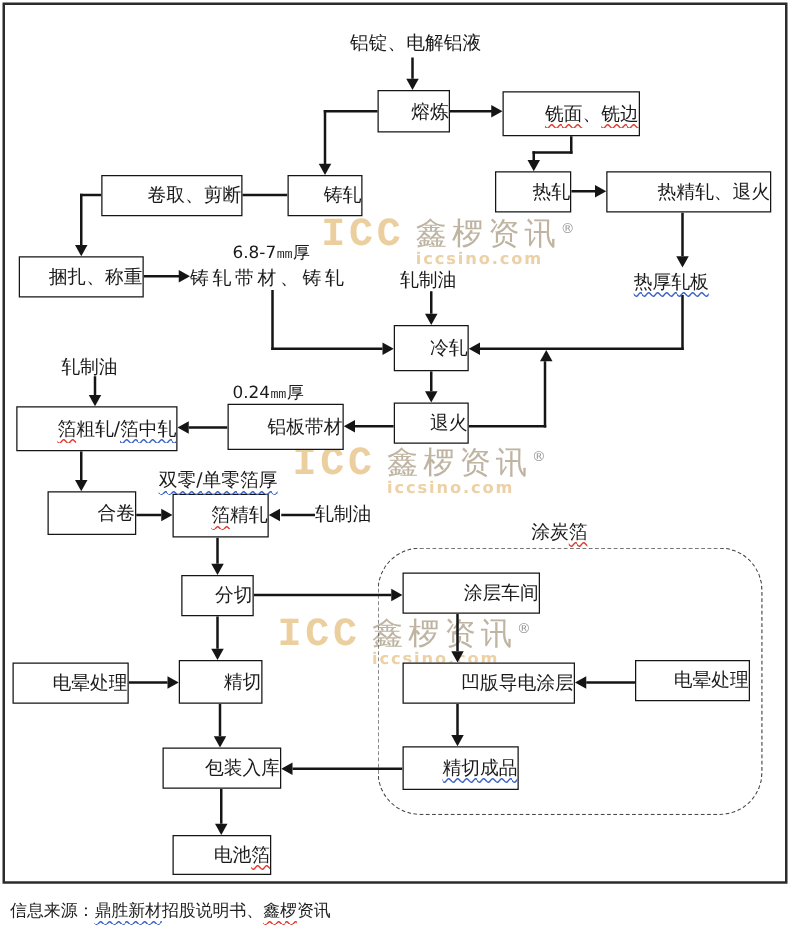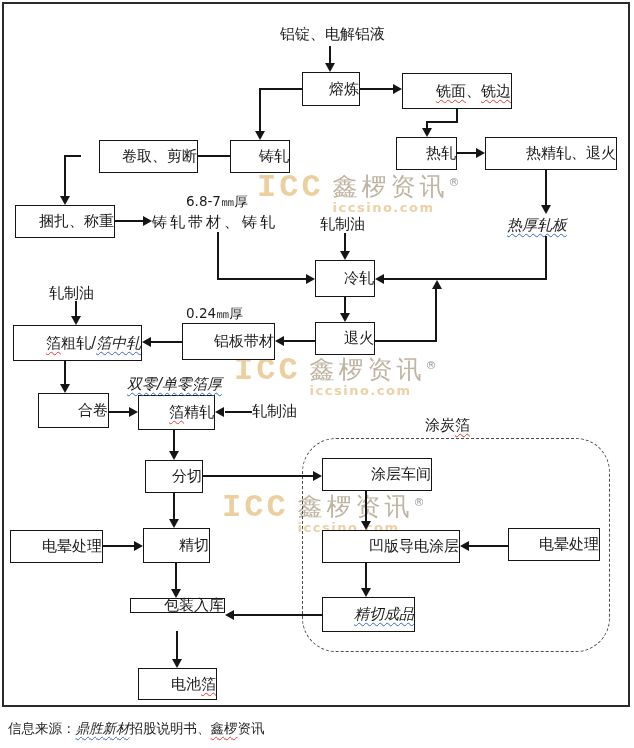--- a/index.html
+++ b/index.html
@@ -22,21 +22,21 @@
                  border:1.6px dashed #4a4a4a;border-radius:34px;box-sizing:border-box;z-index:1;background:transparent;}
   .wm{position:absolute;display:flex;align-items:flex-start;gap:9px;z-index:0;user-select:none;}
   .wm-logo{font-family:Liberation Mono, monospace;font-weight:bold;font-size:32px;line-height:.9;
            color:var(--wm-logo);letter-spacing:3px;}
   .wm-right{display:flex;flex-direction:column;line-height:1;}
   .wm-brandrow{white-space:nowrap;}
   .wm-brand{font-size:25px;font-weight:normal;color:var(--wm-brand);letter-spacing:4px;opacity:.85;}
   .wm-reg{font-size:11px;color:#9a9a9a;vertical-align:9px;}
   .wm-domain{font-size:13px;font-weight:bold;color:var(--wm-domain);letter-spacing:1.5px;margin-top:2px;}
   .wavy-red{text-decoration:underline wavy var(--sq-red);text-decoration-thickness:1px;text-underline-offset:3px;}
-  .wavy-blue{text-decoration:underline wavy var(--sq-blue);text-decoration-thickness:1px;text-underline-offset:3px;font-style:italic;}
+  .wavy-blue{text-decoration:underline wavy var(--sq-blue);text-decoration-thickness:1px;text-underline-offset:3px;}
   .source{position:absolute;left:8px;top:720px;font-size:13.5px;color:#222;z-index:3;white-space:nowrap;}
 </style>
 </head>
 <body>
 
 <div id="canvas">
 
   <div class="frame"></div>
 
   <div class="wm" style="left:257px;top:174px">
@@ -67,21 +67,21 @@
       <span>熔炼</span>
     </div>
   <div class="node" style="left:402px;top:73px;width:110px;height:36px">
       <span class="wavy-red">铣面</span>
       <span>、</span>
       <span class="wavy-red">铣边</span>
     </div>
   <div class="node" style="left:230px;top:140px;width:60px;height:33px">
       <span>铸轧</span>
     </div>
-  <div class="node" style="left:99px;top:140px;width:99px;height:33px">
+  <div class="node" style="left:81px;top:140px;width:113px;height:33px">
       <span>卷取、剪断</span>
     </div>
   <div class="node" style="left:396px;top:137px;width:61px;height:33px">
       <span>热轧</span>
     </div>
   <div class="node" style="left:485px;top:137px;width:132px;height:33px">
       <span>热精轧、退火</span>
     </div>
   <div class="node" style="left:15px;top:205px;width:100px;height:33px">
       <span>捆扎、称重</span>
@@ -109,21 +109,21 @@
     </div>
   <div class="node" style="left:145px;top:460px;width:58px;height:33px">
       <span>分切</span>
     </div>
   <div class="node" style="left:143px;top:528px;width:67px;height:35px">
       <span>精切</span>
     </div>
   <div class="node" style="left:10px;top:530px;width:93px;height:33px">
       <span>电晕处理</span>
     </div>
-  <div class="node" style="left:130px;top:598px;width:95px;height:15px">
+  <div class="node" style="left:130px;top:598px;width:95px;height:33px">
       <span>包装入库</span>
     </div>
   <div class="node" style="left:138px;top:668px;width:79px;height:32px">
       <span>电池</span>
       <span class="wavy-red">箔</span>
     </div>
   <div class="node" style="left:322px;top:458px;width:110px;height:33px">
       <span>涂层车间</span>
     </div>
   <div class="node" style="left:322px;top:530px;width:138px;height:33px">

